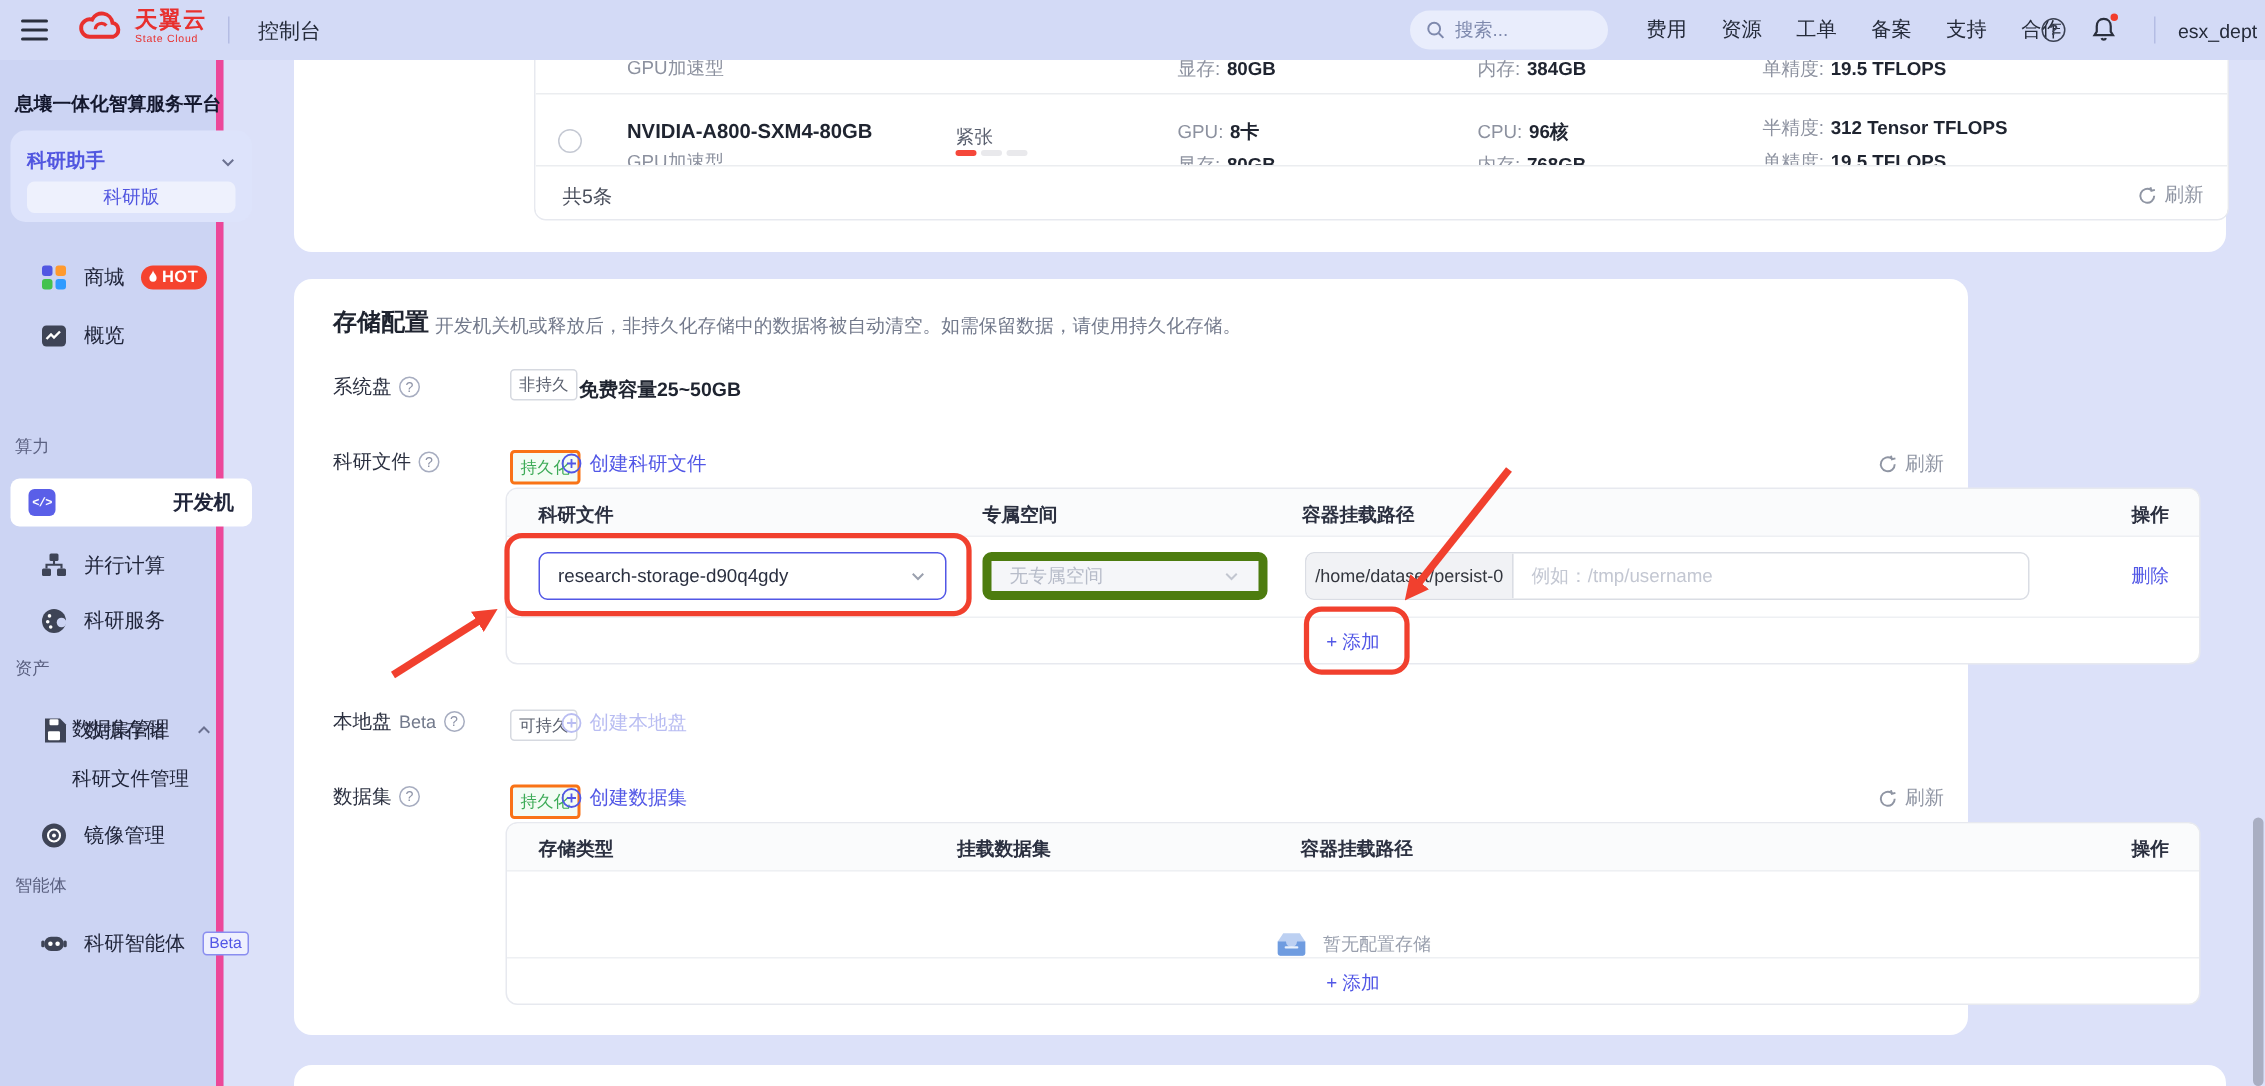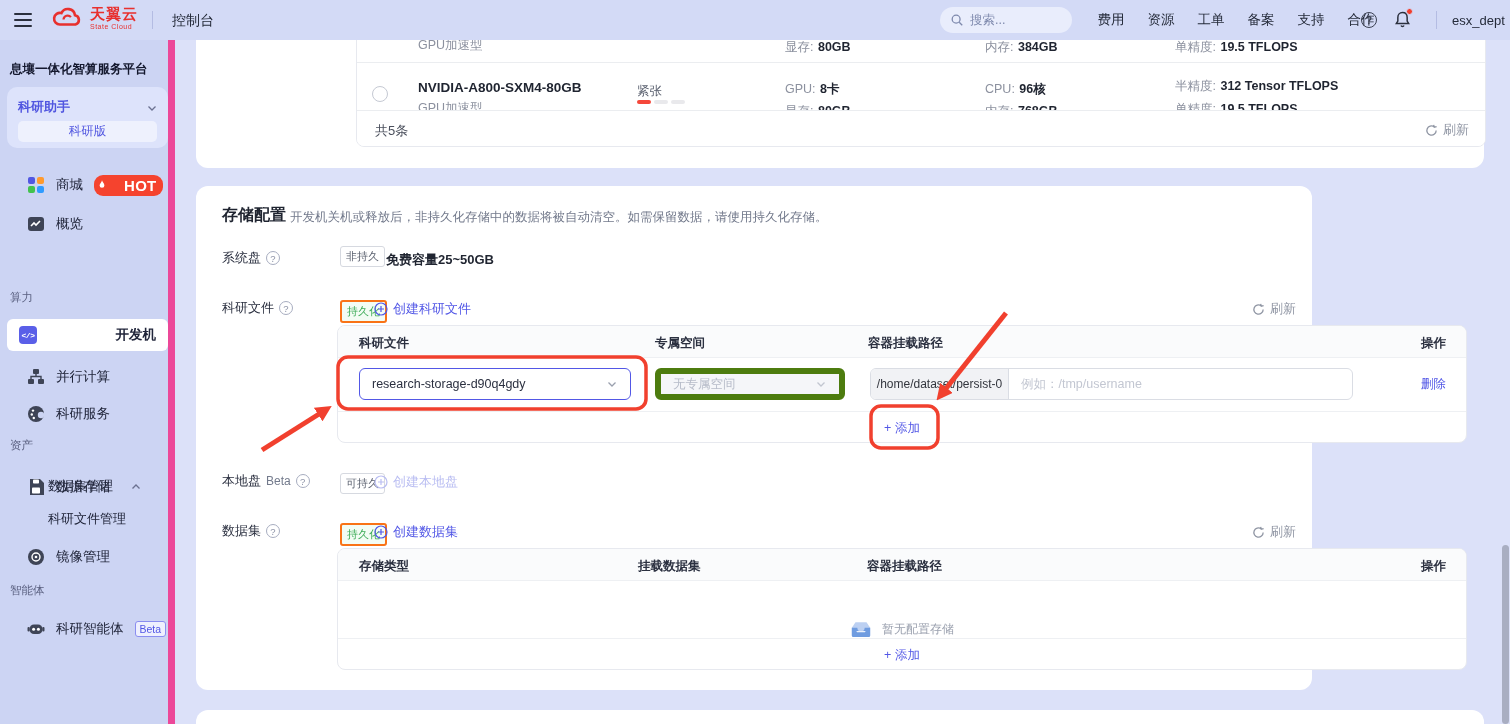--- a/index.html
+++ b/index.html
@@ -29,41 +29,41 @@
   .tb-menu span { padding:0 11.5px; font-size:13.5px; color:#252b3a; cursor:pointer; white-space:nowrap; }
   .round-q { position:absolute; left:1361px; top:12px; width:16px; height:16px; border:1.4px solid #3a4052;
              border-radius:50%; color:#3a4052; font-size:10px; font-weight:bold;
              display:flex; align-items:center; justify-content:center; cursor:pointer; }
   .bell { position:absolute; left:1394px; top:11px; cursor:pointer; }
   .bell-dot { position:absolute; left:12px; top:-3px; width:7px; height:7px; background:#f23d2c;
               border-radius:50%; border:1.5px solid #d3daf6; }
   .username { position:absolute; left:1452px; top:13px; font-size:13px; color:#252b3a; cursor:pointer; }
 
   
-  .sidebar { position:absolute; left:0; top:40px; width:175px; height:684px;
-             background:#ccd4f3; border-right:7px solid #ec4899; z-index:60; }
+  .sidebar { position:absolute; left:0; top:40px; width:149px; height:684px;
+             background:#ccd4f3; border-right:5px solid #ec4899; z-index:60; }
   .sb-title { position:absolute; left:10px; top:21px; font-size:12.5px; font-weight:bold;
               color:#14182e; white-space:nowrap; }
   .assist-card { position:absolute; left:7px; top:47px; width:161px; height:61px;
                  background:#dde3fb; border-radius:10px; cursor:pointer; }
   .assist-name { position:absolute; left:11px; top:11px; font-size:13px; font-weight:bold; color:#5156e0; }
   .assist-chevron { position:absolute; right:10px; top:15px; color:#6b7190; }
   .assist-pill { position:absolute; left:11px; top:34px; width:139px; height:21px; background:#eef1fd;
                  border-radius:5px; display:flex; align-items:center; justify-content:center;
                  font-size:12.5px; color:#5156e0; }
   .sb-item { position:absolute; left:7px; width:161px; height:34px; display:flex; align-items:center;
              padding-left:20px; gap:11px; cursor:pointer; border-radius:8px; }
   .sb-item .lab { font-size:13.5px; color:#20253a; white-space:nowrap; }
   .sb-item.sel { background:#ffffff; }
   .sb-item.sel .lab { font-weight:bold; }
   .sb-sec { position:absolute; left:10px; font-size:11.5px; color:#5b6181; }
   .sb-sub { position:absolute; left:0; width:175px; height:30px; display:flex; align-items:center;
             padding-left:48px; font-size:13px; color:#20253a; cursor:pointer; }
-  .hot-badge { display:inline-flex; align-items:center; gap:18px; background:#f5432e; color:#fff;
-               font-size:15px; font-weight:bold; border-radius:9px; padding:2px 6px 2px 4px;
+  .hot-badge { display:inline-flex; align-items:center; gap:2px; background:#f5432e; color:#fff;
+               font-size:11px; font-weight:bold; border-radius:9px; padding:2px 6px 2px 4px;
                letter-spacing:0.3px; }
   .beta-badge { display:inline-flex; align-items:center; border:1px solid #8a8ef0; color:#5257e6;
                 background:#eef0fe; font-size:10.5px; border-radius:3px; padding:0 4px; height:16px; }
   .icon18 { width:18px; height:18px; flex:0 0 18px; }
   .dev-ic { width:18px; height:18px; flex:0 0 18px; background:#5a5fe8; border-radius:4px;
             display:flex; align-items:center; justify-content:center; }
   .dev-ic span { color:#fff; font-size:8px; font-weight:bold;
                  font-family:"Liberation Mono","DejaVu Sans Mono",monospace; letter-spacing:-0.5px; }
   .sb-chevron-up { position:absolute; right:26px; }
 

